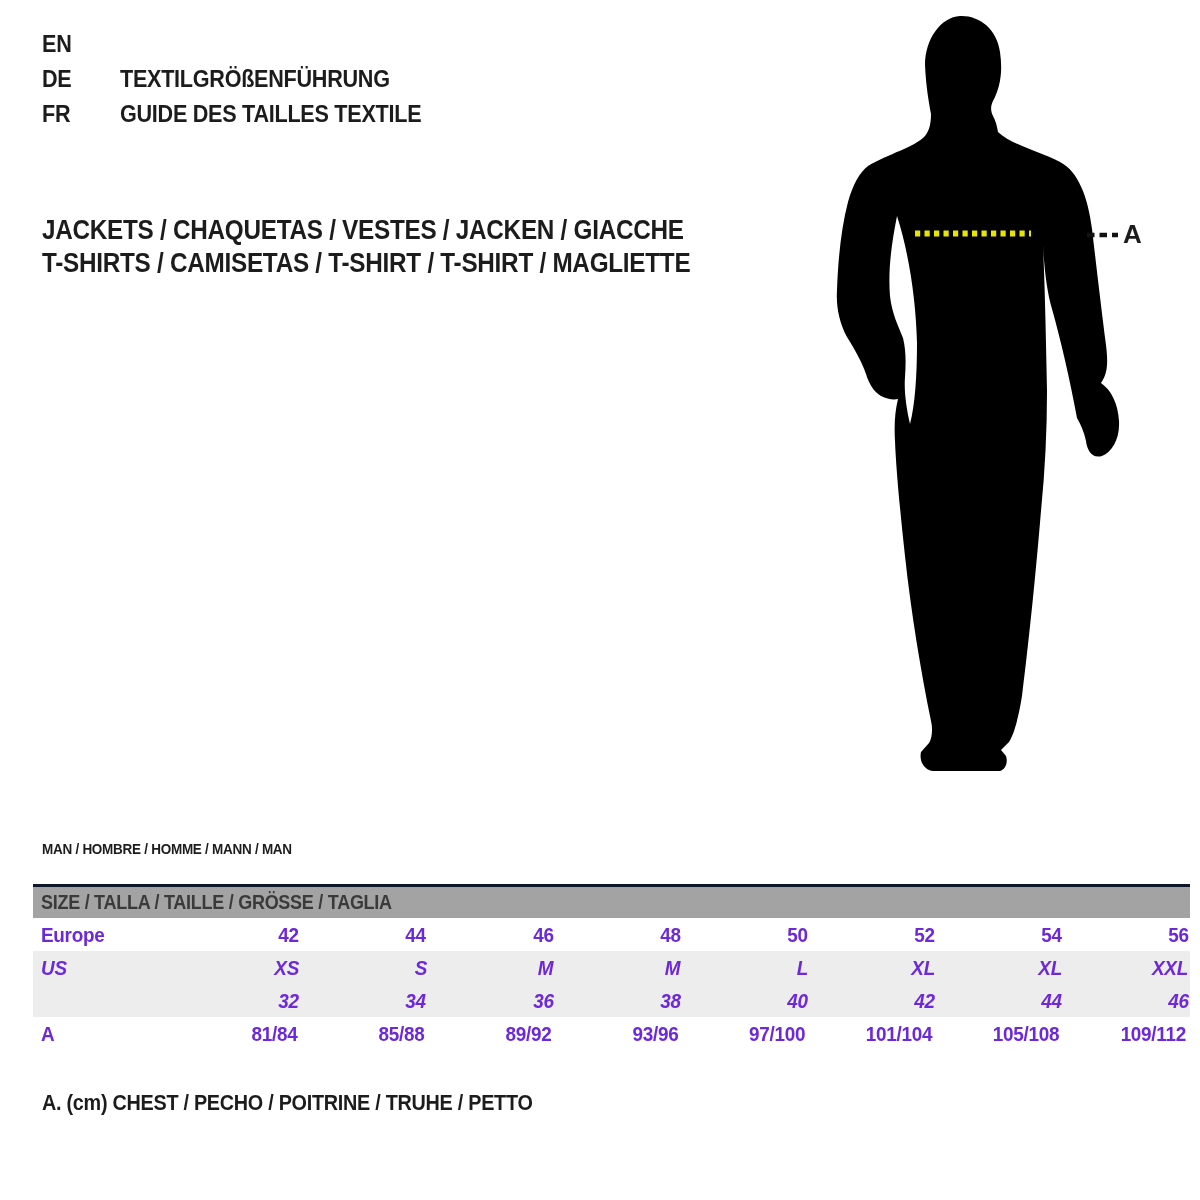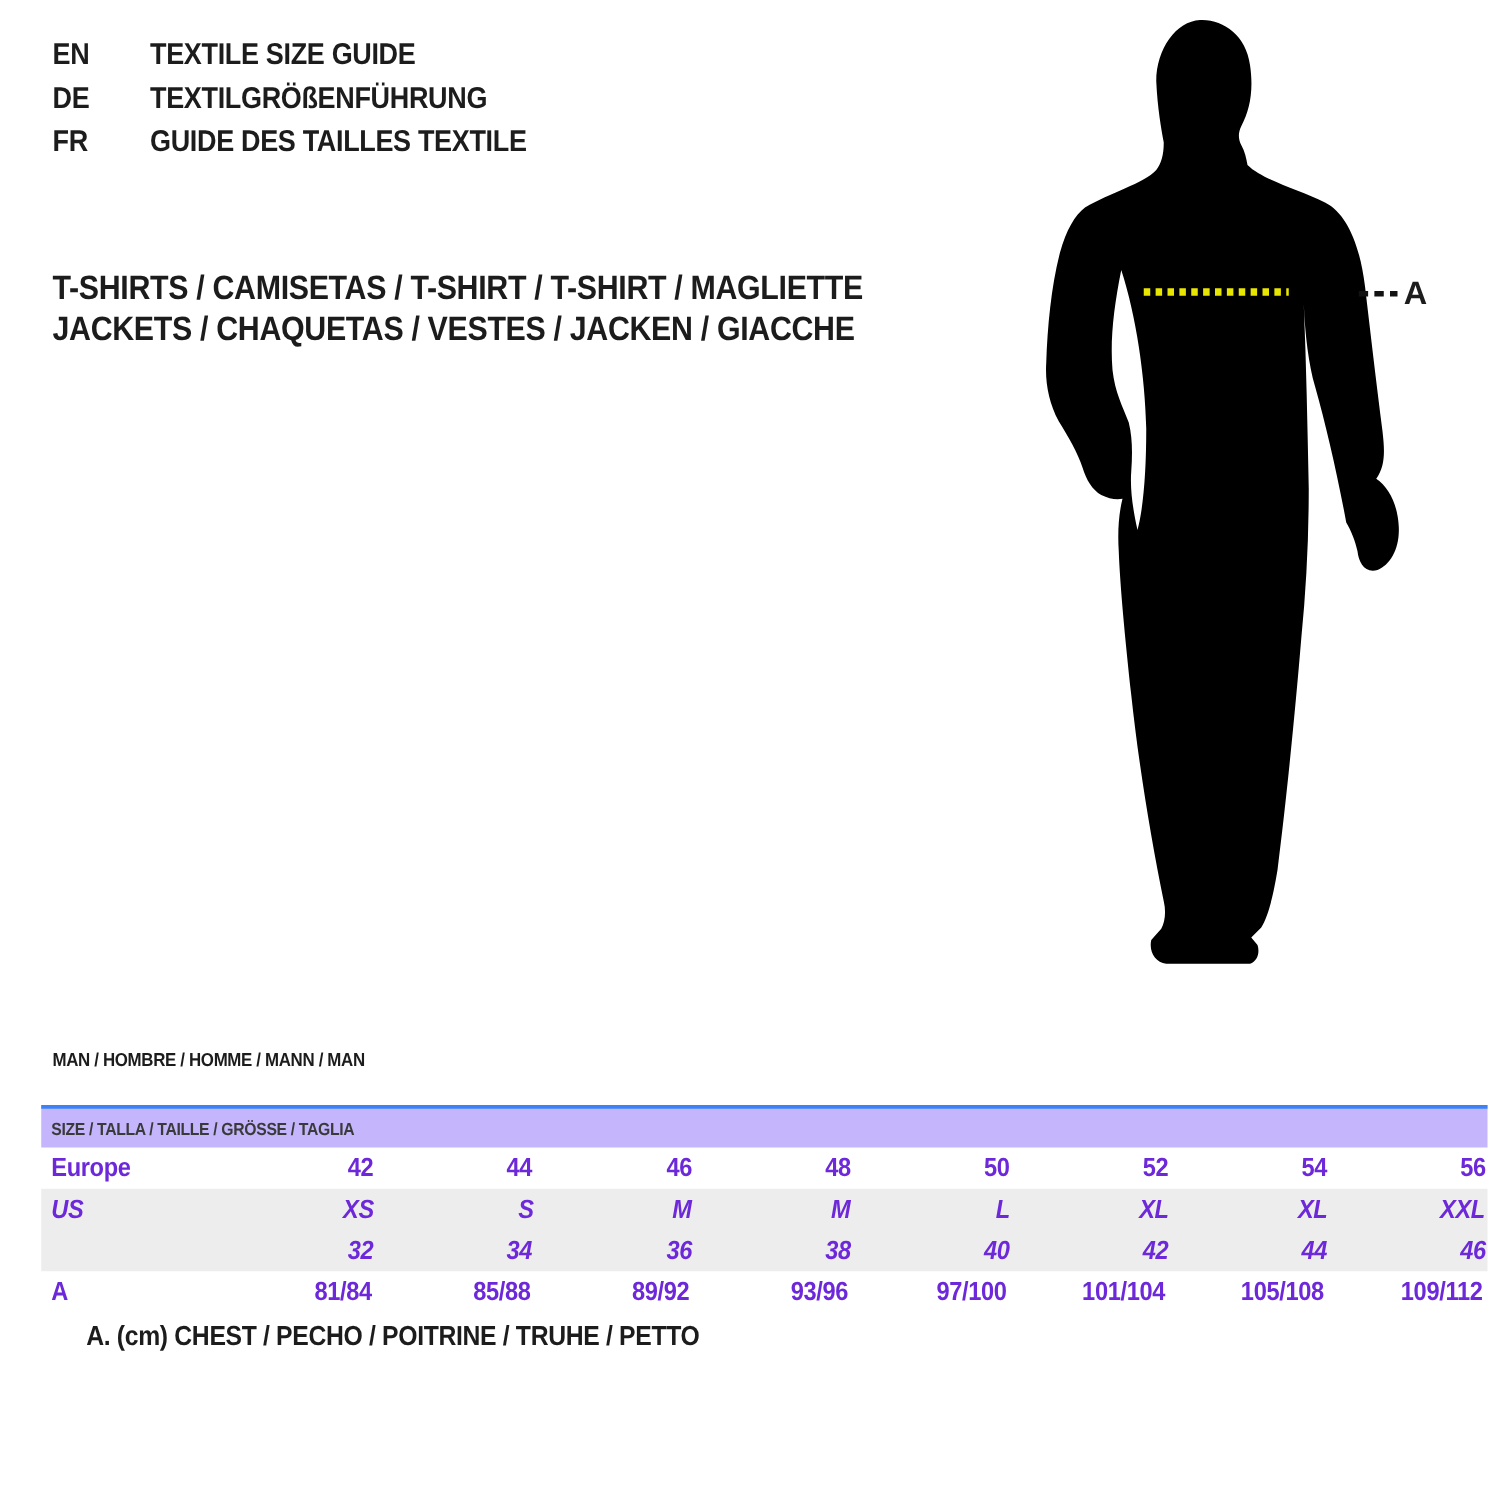--- a/index.html
+++ b/index.html
@@ -24,61 +24,60 @@
   
   .figure-svg { position:absolute; left:0; top:0; }
   .measure-label { position:absolute; left:1123px; top:219px; font-size:26px; }
 
   
   .man-heading { position:absolute; left:42px; top:840px; font-size:15px; }
 
   
   .size-table { position:absolute; left:33px; top:884px; width:1157px; }
   .thead {
-    height:34px; background:#c4b5fd; border-top:3px solid #3b82f6;
+    height:34px; background:#a3a3a3; border-top:3px solid #0f172a;
     display:flex; align-items:center; padding-left:8px; box-sizing:border-box;
-    font-size:14px; color:#3a3a3a;
+    font-size:20px; color:#3a3a3a;
   }
   .trow {
     display:grid; grid-template-columns:140px repeat(8, 1fr);
     align-items:center; height:33px; font-size:21px; color:#6d28d9;
   }
   .trow.shaded { background:#ededed;font-style:italic; }
   .tlabel { padding-left:8px; }
   .tcell { text-align:right; }
 
   
-  .footnote { position:absolute; left:42px; top:1056px; font-size:22px;margin-left:27px; }
+  .footnote { position:absolute; left:42px; top:1090px; font-size:22px; }
 </style>
 </head>
 <body>
 
 <div class="page">
 
   <div class="langs">
     <div class="lang-row">
       <span class="lang-code"><span class="cond">EN</span></span>
-      <span><span class="cond">TEXTILE SIZE GUIDE</span></span>
     </div>
     <div class="lang-row">
       <span class="lang-code"><span class="cond">DE</span></span>
       <span><span class="cond">TEXTILGRÖßENFÜHRUNG</span></span>
     </div>
     <div class="lang-row">
       <span class="lang-code"><span class="cond">FR</span></span>
       <span><span class="cond">GUIDE DES TAILLES TEXTILE</span></span>
     </div>
   </div>
 
   <div class="categories">
     <div class="cat-line">
-        <span class="cond">T-SHIRTS / CAMISETAS / T-SHIRT / T-SHIRT / MAGLIETTE</span>
+        <span class="cond">JACKETS / CHAQUETAS / VESTES / JACKEN / GIACCHE</span>
       </div>
     <div class="cat-line">
-        <span class="cond">JACKETS / CHAQUETAS / VESTES / JACKEN / GIACCHE</span>
+        <span class="cond">T-SHIRTS / CAMISETAS / T-SHIRT / T-SHIRT / MAGLIETTE</span>
       </div>
   </div>
 
   <svg class="figure-svg" width="1200" height="800" viewBox="0 0 1200 800" aria-hidden="true">
     <path fill="#000000" d="
       M 960 16
       C 978 15 997 28 1000 52
       C 1003 72 1000 88 993 101
       C 990 107 991 112 993 116
       C 996 121 997 127 998 132

